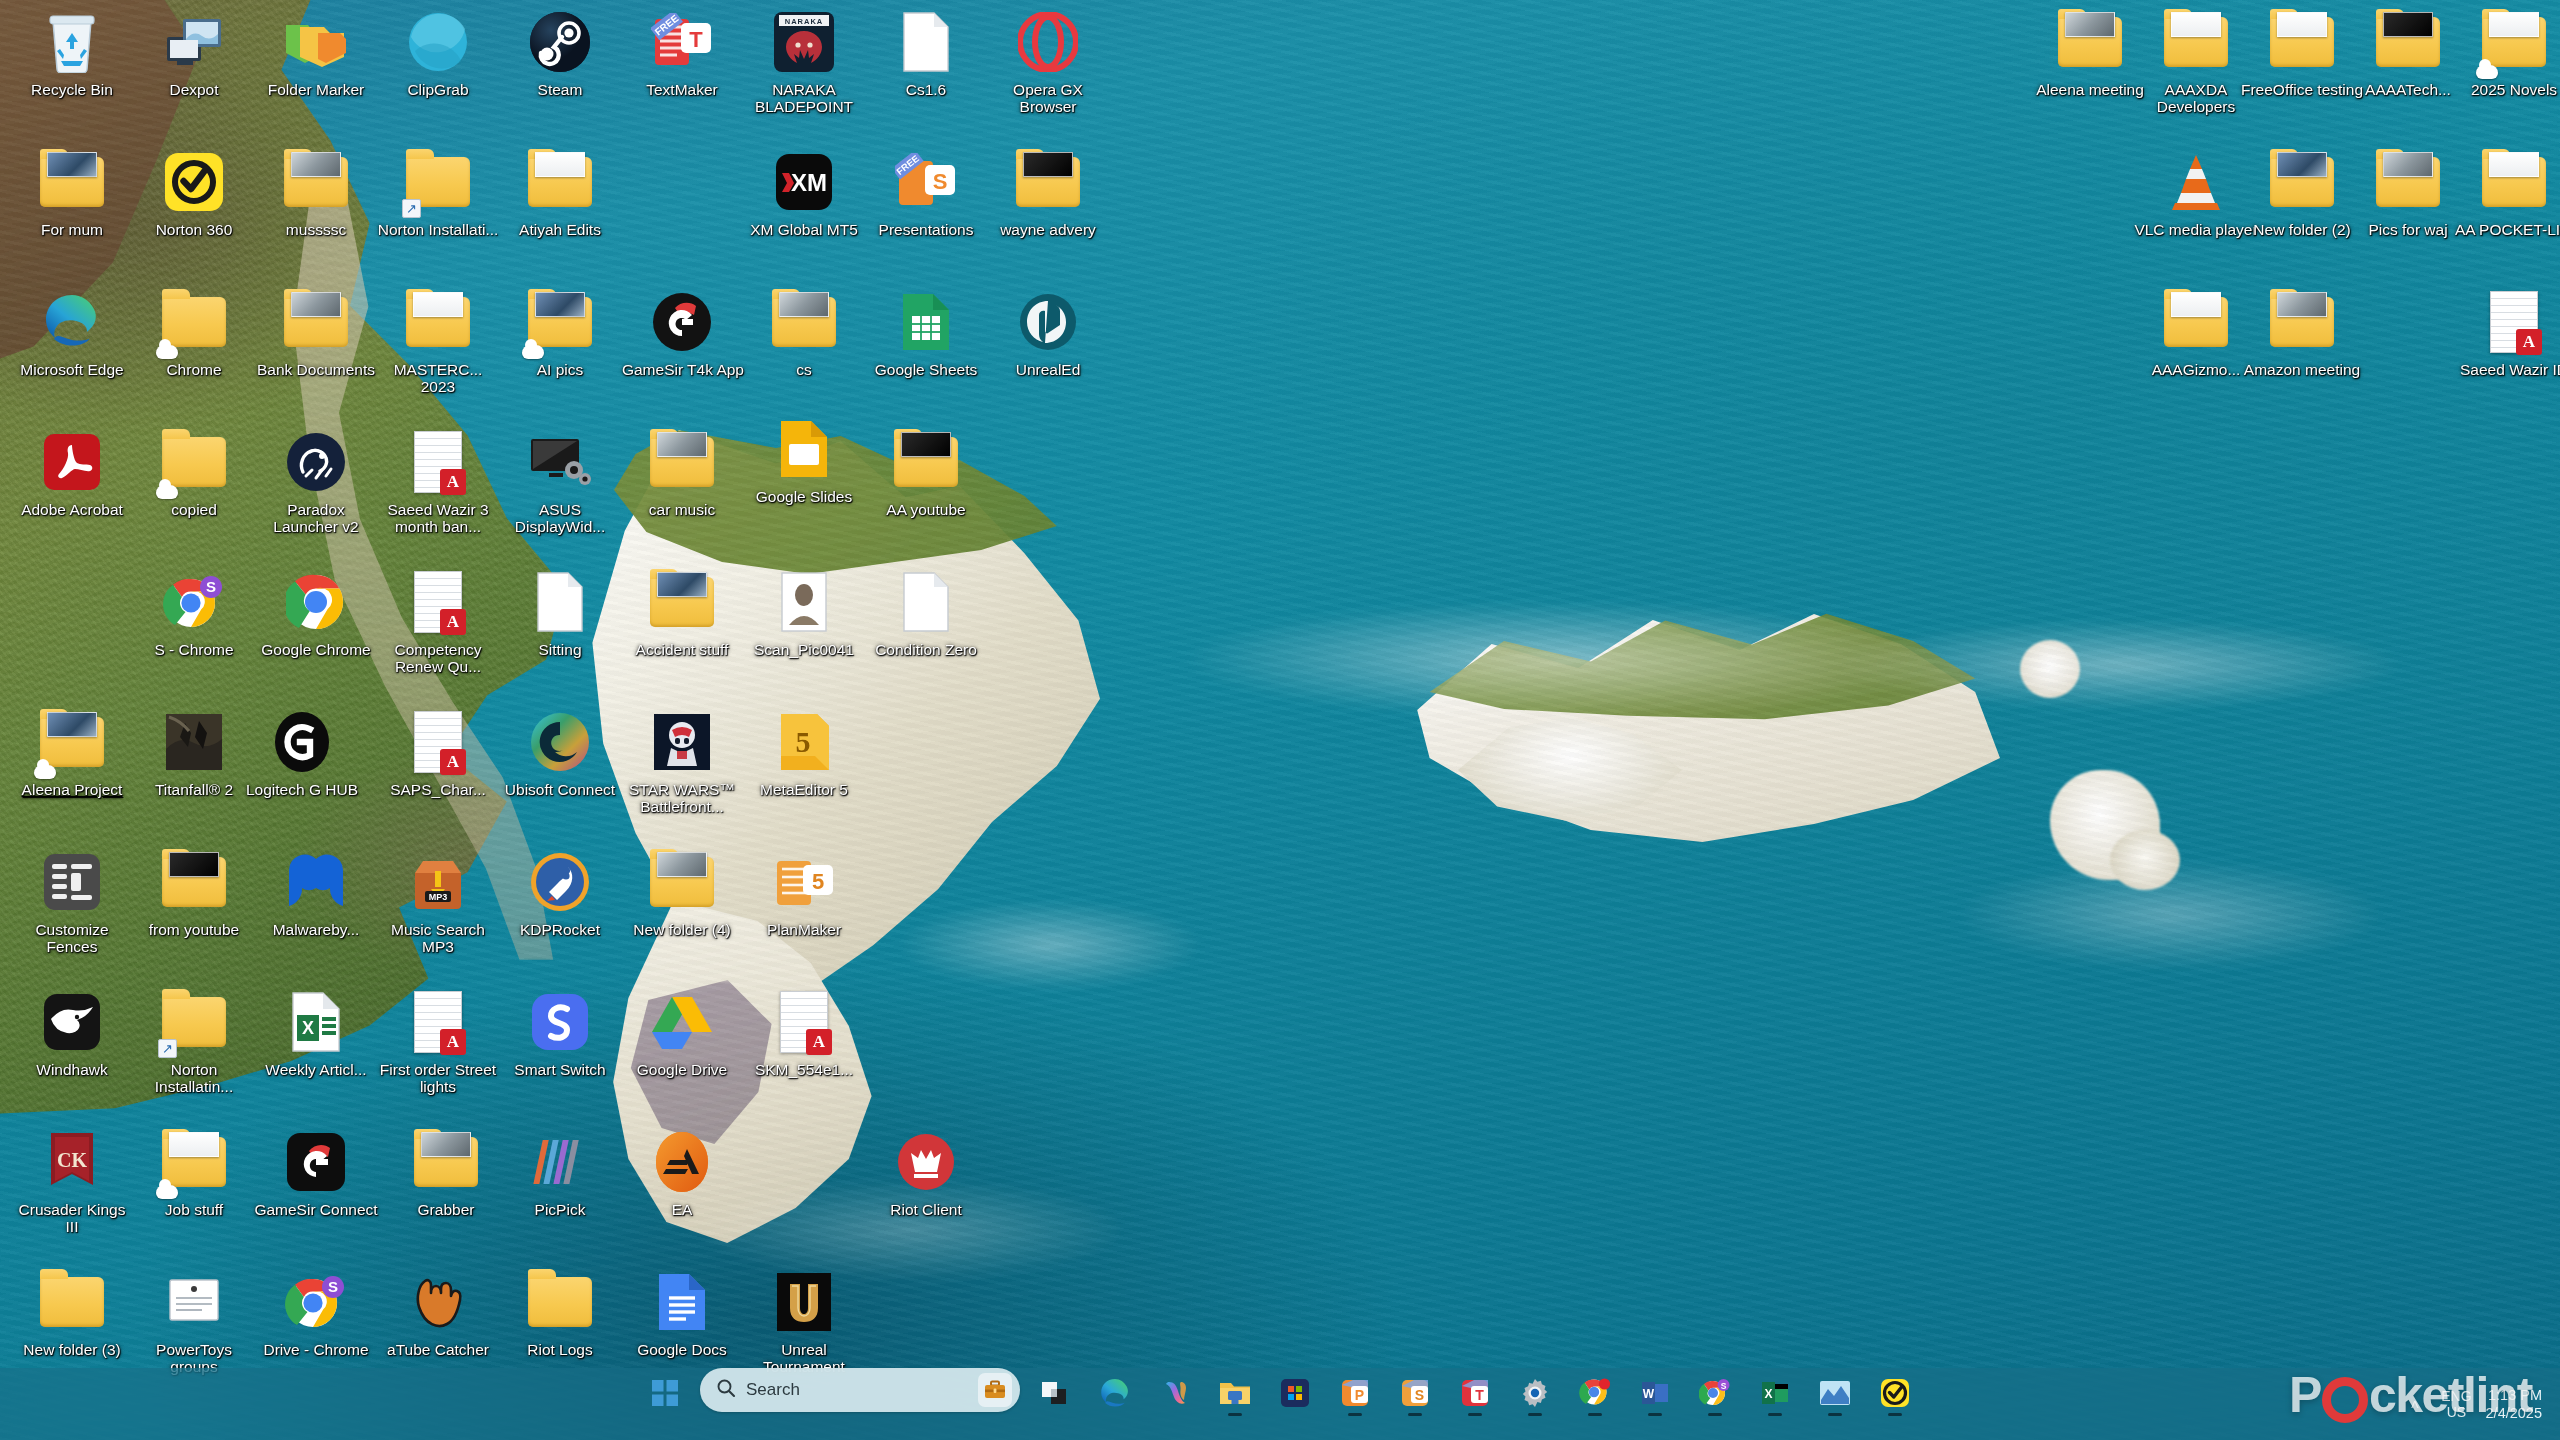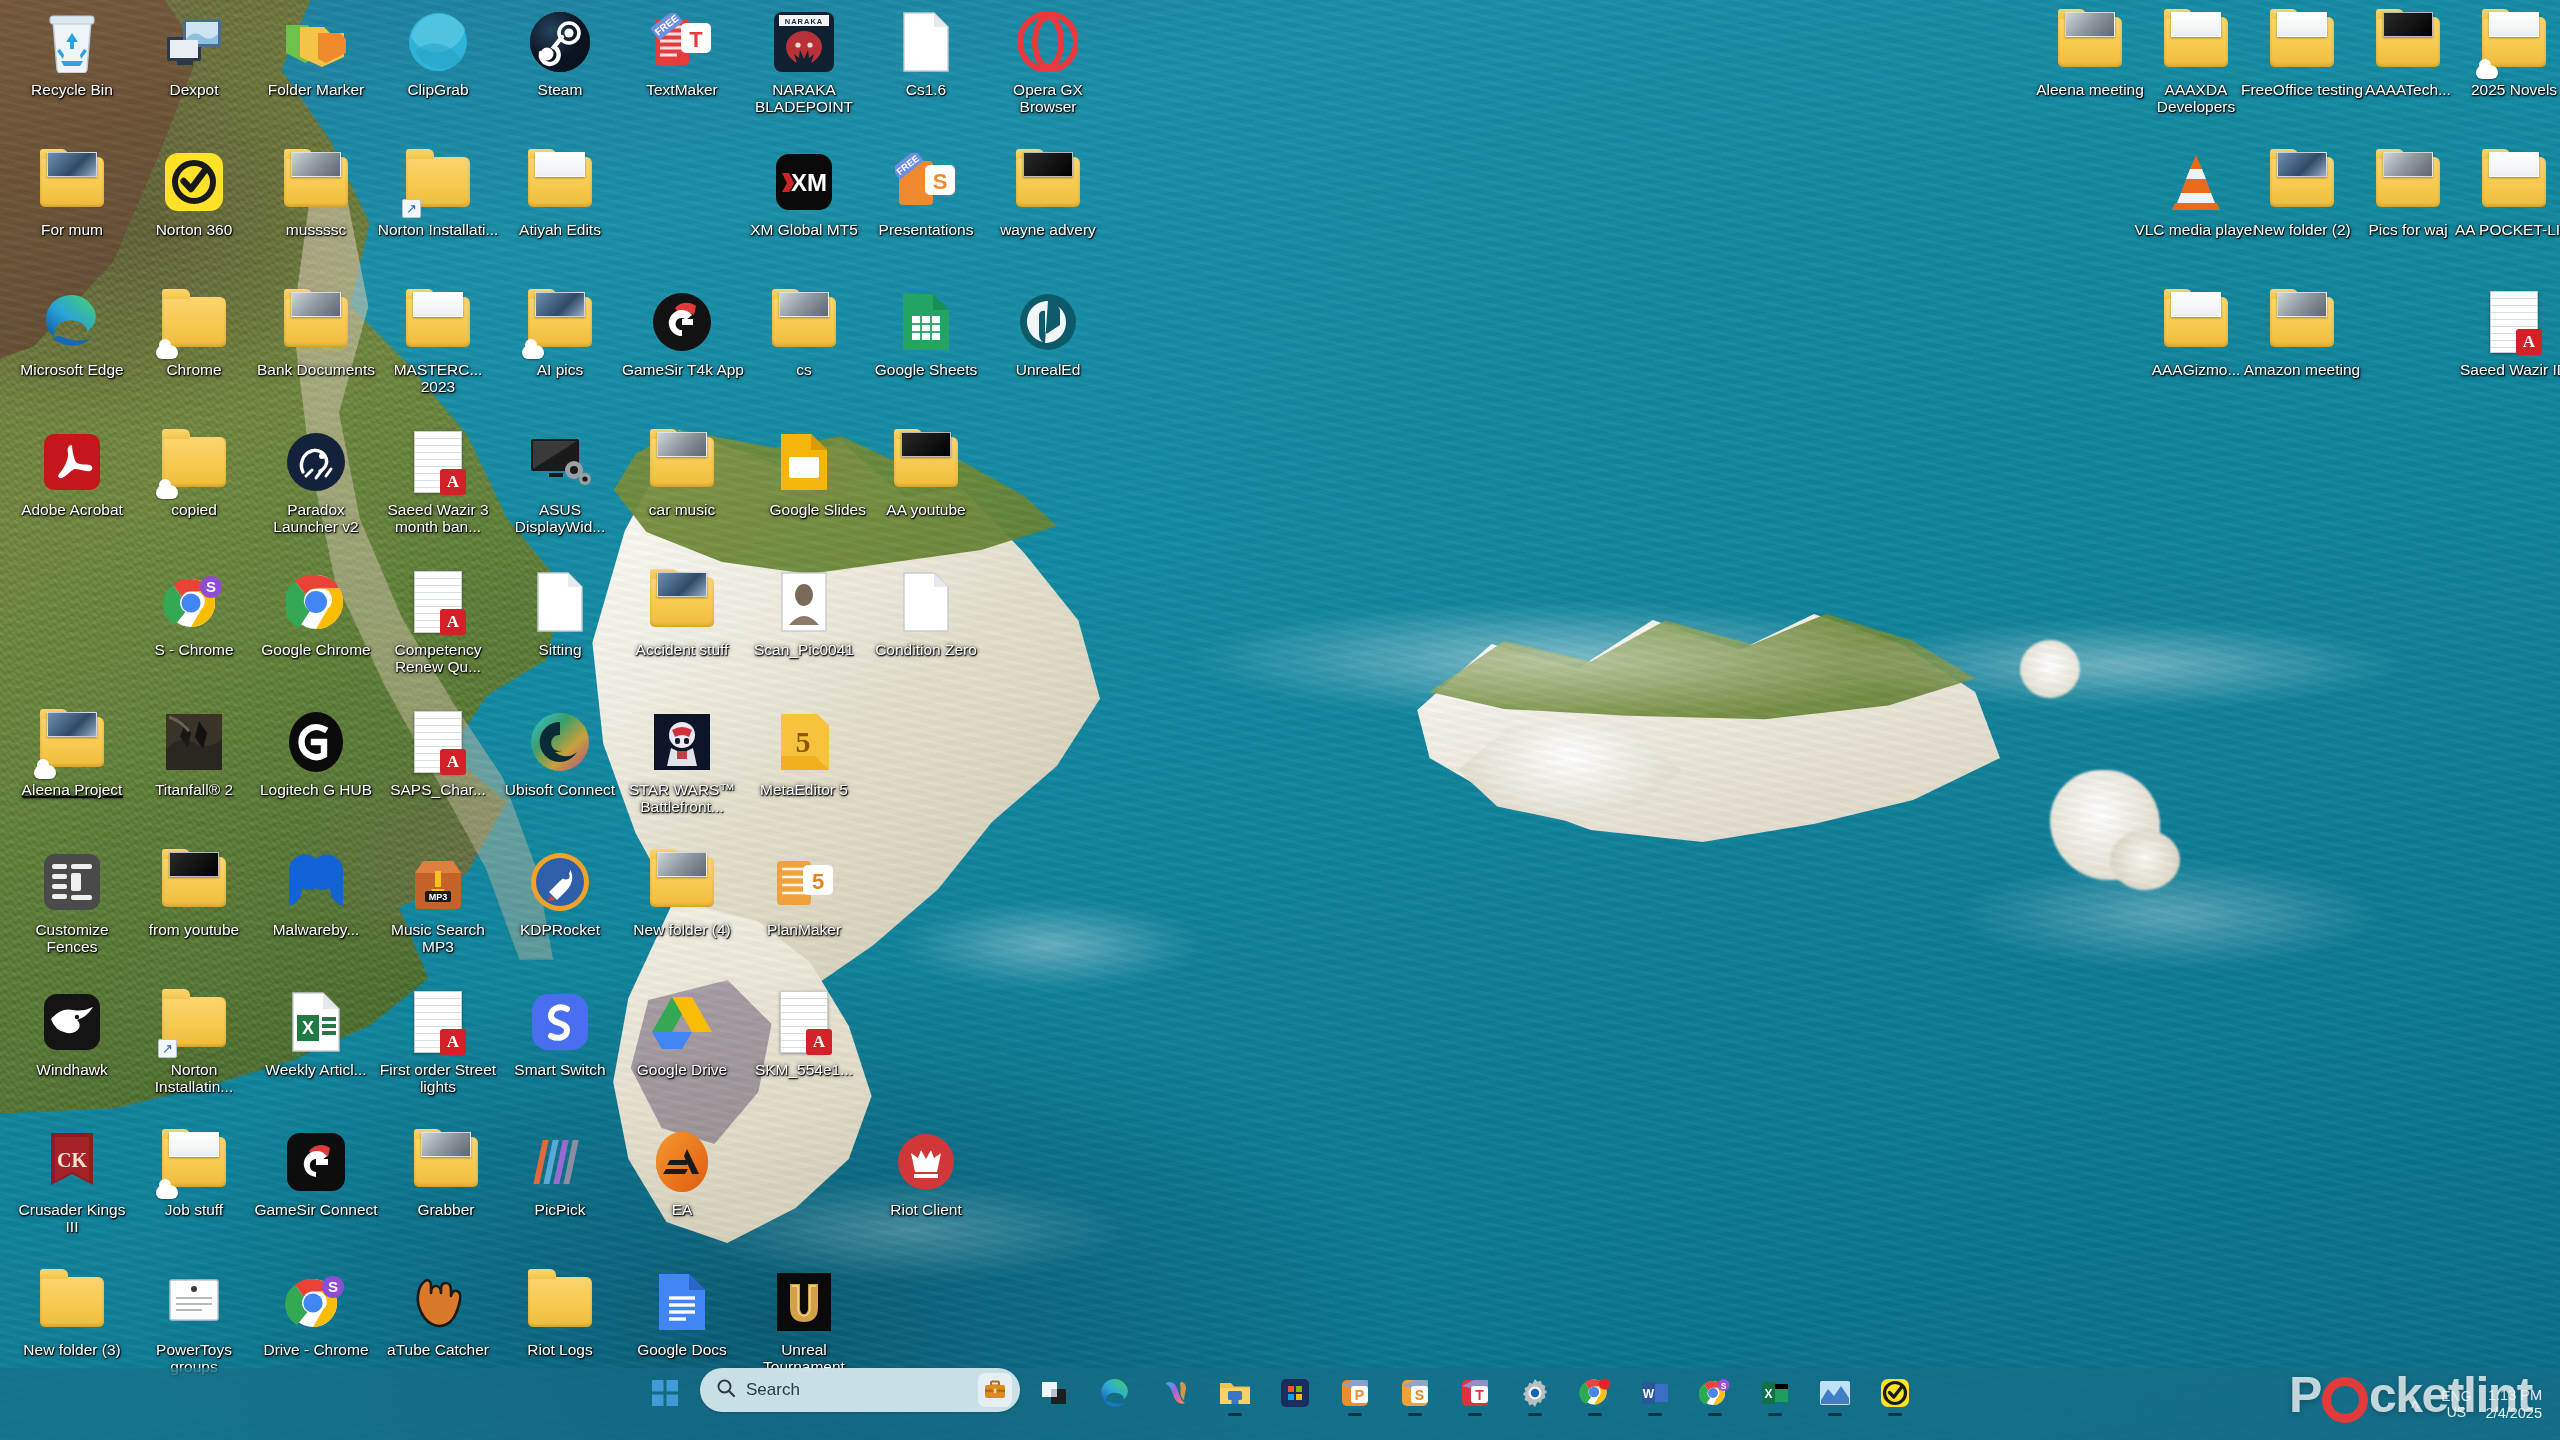--- a/index.html
+++ b/index.html
@@ -595,21 +595,21 @@
       </svg>
       </div>
       <div class="lbl">ASUS DisplayWid...</div>
     </div>
     <div class="icon" style="left: 620px; top: 428px;">
       <div class="glyph">
         <div class="folder preview preview"></div>
       </div>
       <div class="lbl">car music</div>
     </div>
-    <div class="icon" style="left: 742px; top: 428px; text-align: right;">
+    <div class="icon" style="left: 742px; top: 415px;">
       <div class="glyph">
         <svg width="54" height="60" viewBox="0 0 54 60">
         <path d="M4 2 h30 l16 16 v40 H4z" fill="#f5b50a"></path>
         <path d="M34 2 l16 16 H34z" fill="#d99a06"></path>
         <rect x="12" y="25" width="30" height="21" rx="2" fill="#fff"></rect>
       </svg>
       </div>
       <div class="lbl">Google Slides</div>
     </div>
     <div class="icon" style="left: 864px; top: 428px;">
@@ -698,21 +698,21 @@
         <svg width="58" height="58" viewBox="0 0 58 58">
         <rect x="1" y="1" width="56" height="56" fill="#3a3428"></rect>
         <path d="M1 36 q14-14 28-6 t28-4 v31 H1z" fill="#2a2620"></path>
         <path d="M20 10 l6 10 -3 14 -8-10z" fill="#1a1814"></path>
         <path d="M34 8 l8 12 -4 16 -8-12z" fill="#141210"></path>
         <path d="M4 4 q12 4 20 14" fill="none" stroke="#6a6250" stroke-width="3"></path>
       </svg>
       </div>
       <div class="lbl">Titanfall® 2</div>
     </div>
-    <div class="icon" style="left: 254px; top: 708px;">
+    <div class="icon" style="left: 240px; top: 708px;">
       <div class="glyph">
         <svg width="56" height="62" viewBox="0 0 56 62">
         <ellipse cx="28" cy="31" rx="27" ry="30" fill="#0b0b0b"></ellipse>
         <path d="M36 18 a15 15 0 1 0 0 26 v-13 h-10" fill="none" stroke="#fff" stroke-width="6.4" stroke-linecap="square"></path>
       </svg>
       </div>
       <div class="lbl">Logitech G HUB</div>
     </div>
     <div class="icon" style="left: 376px; top: 708px;">
       <div class="glyph">

